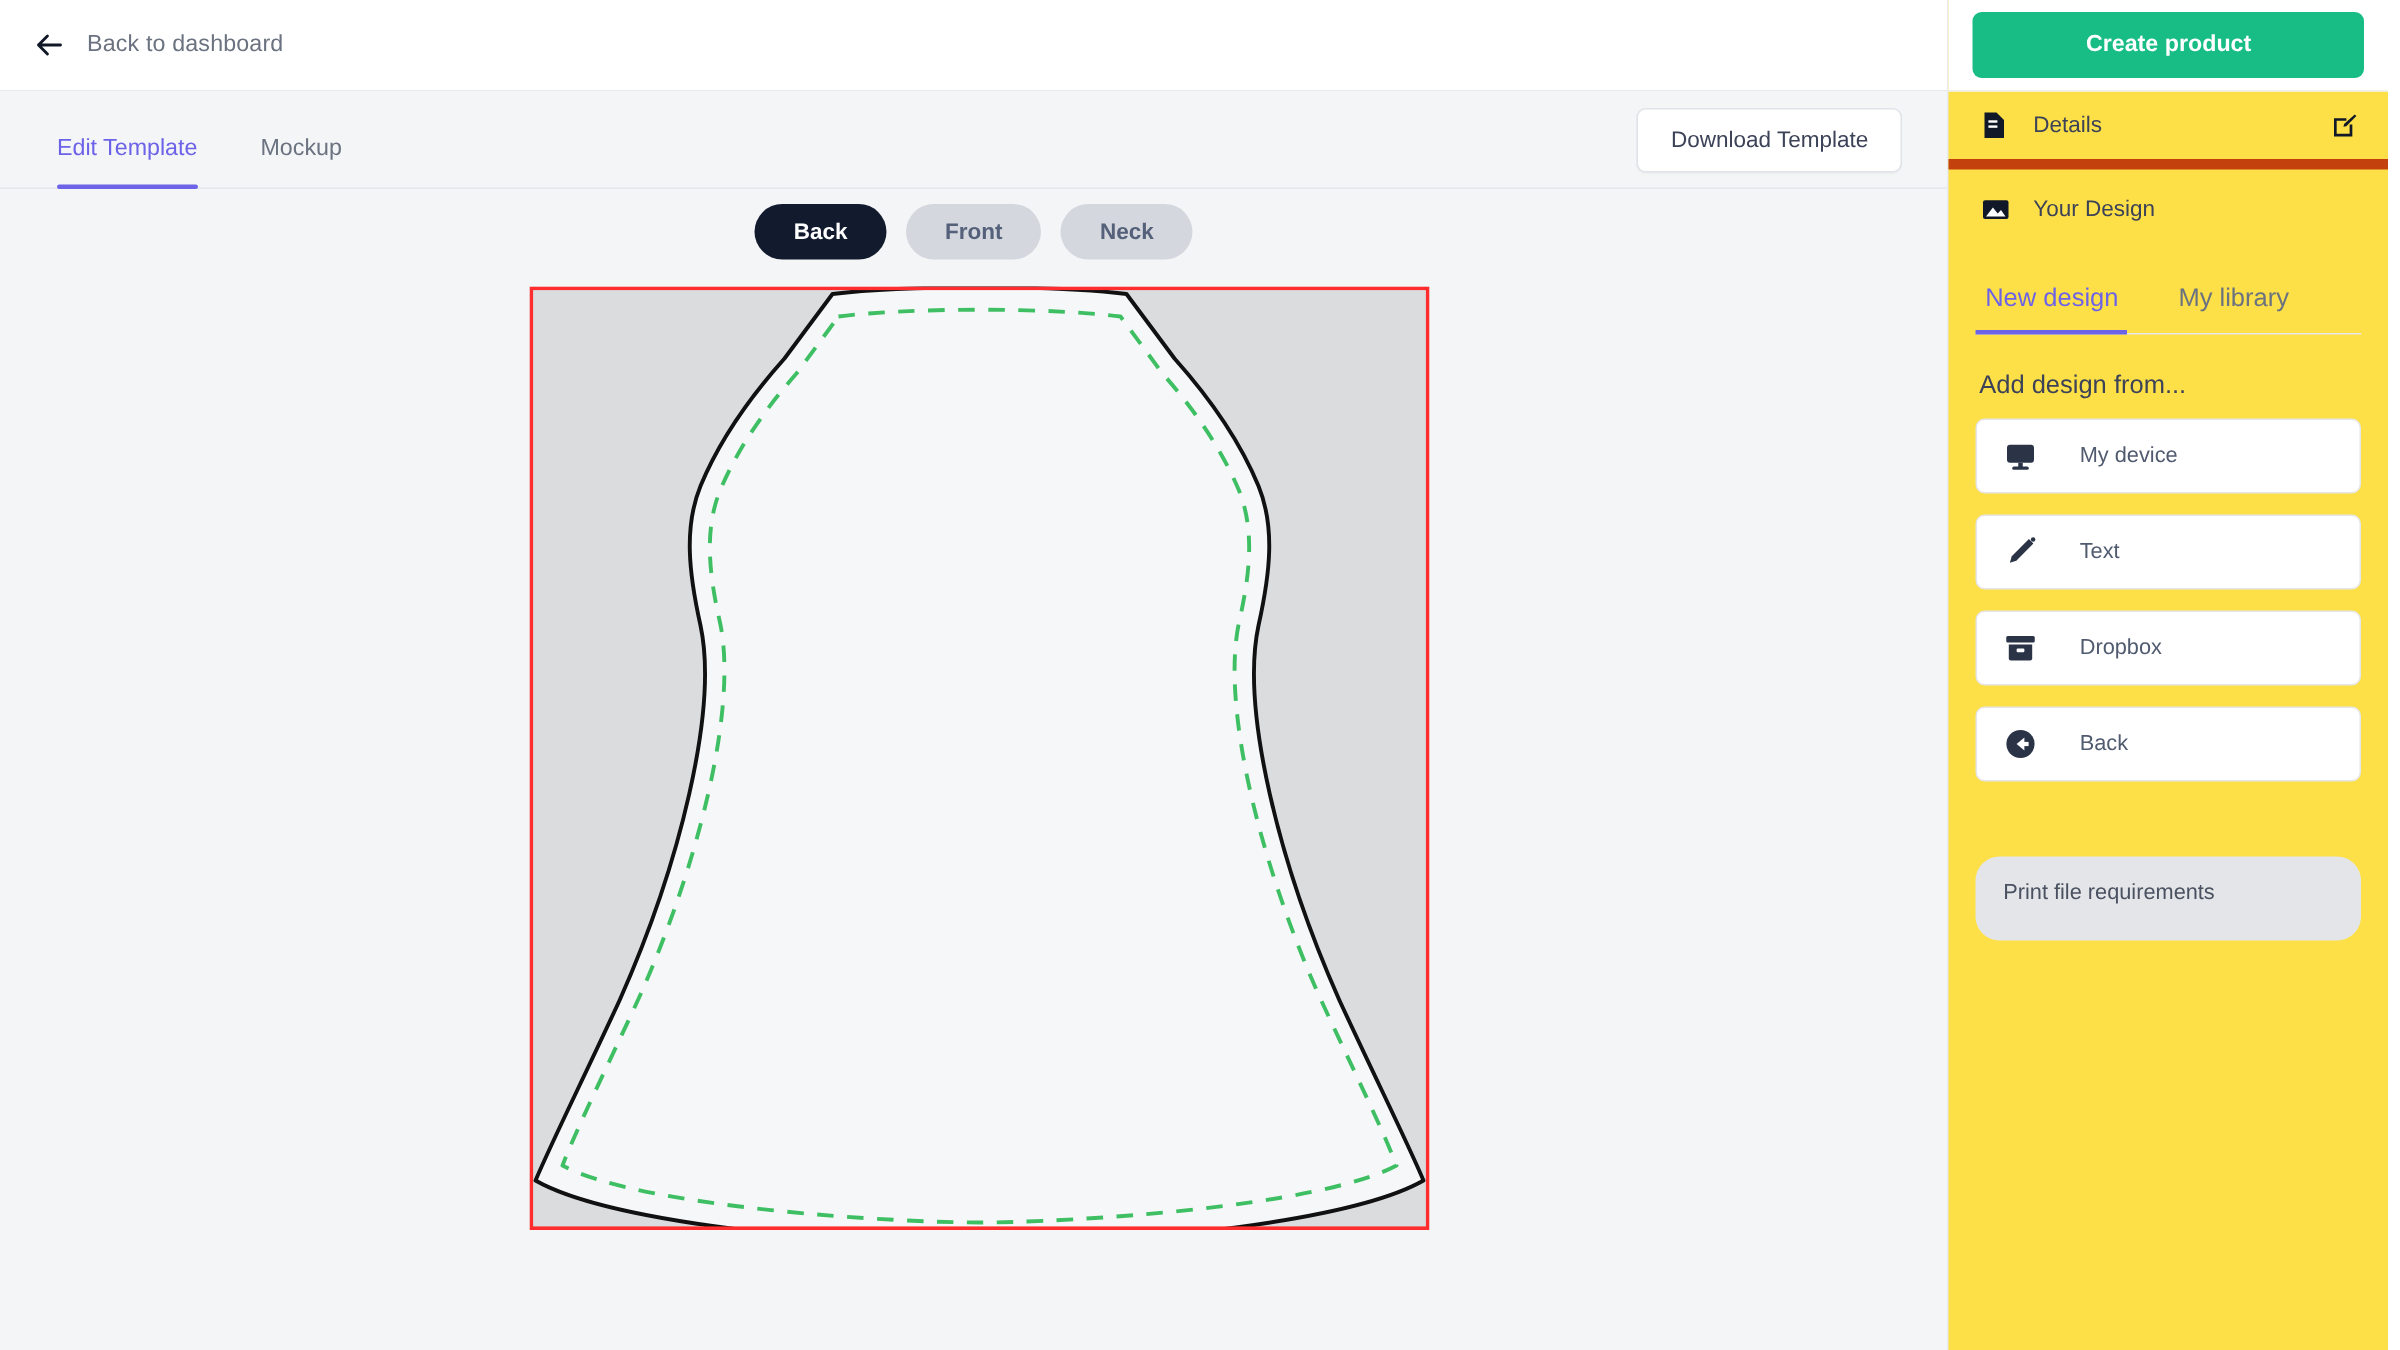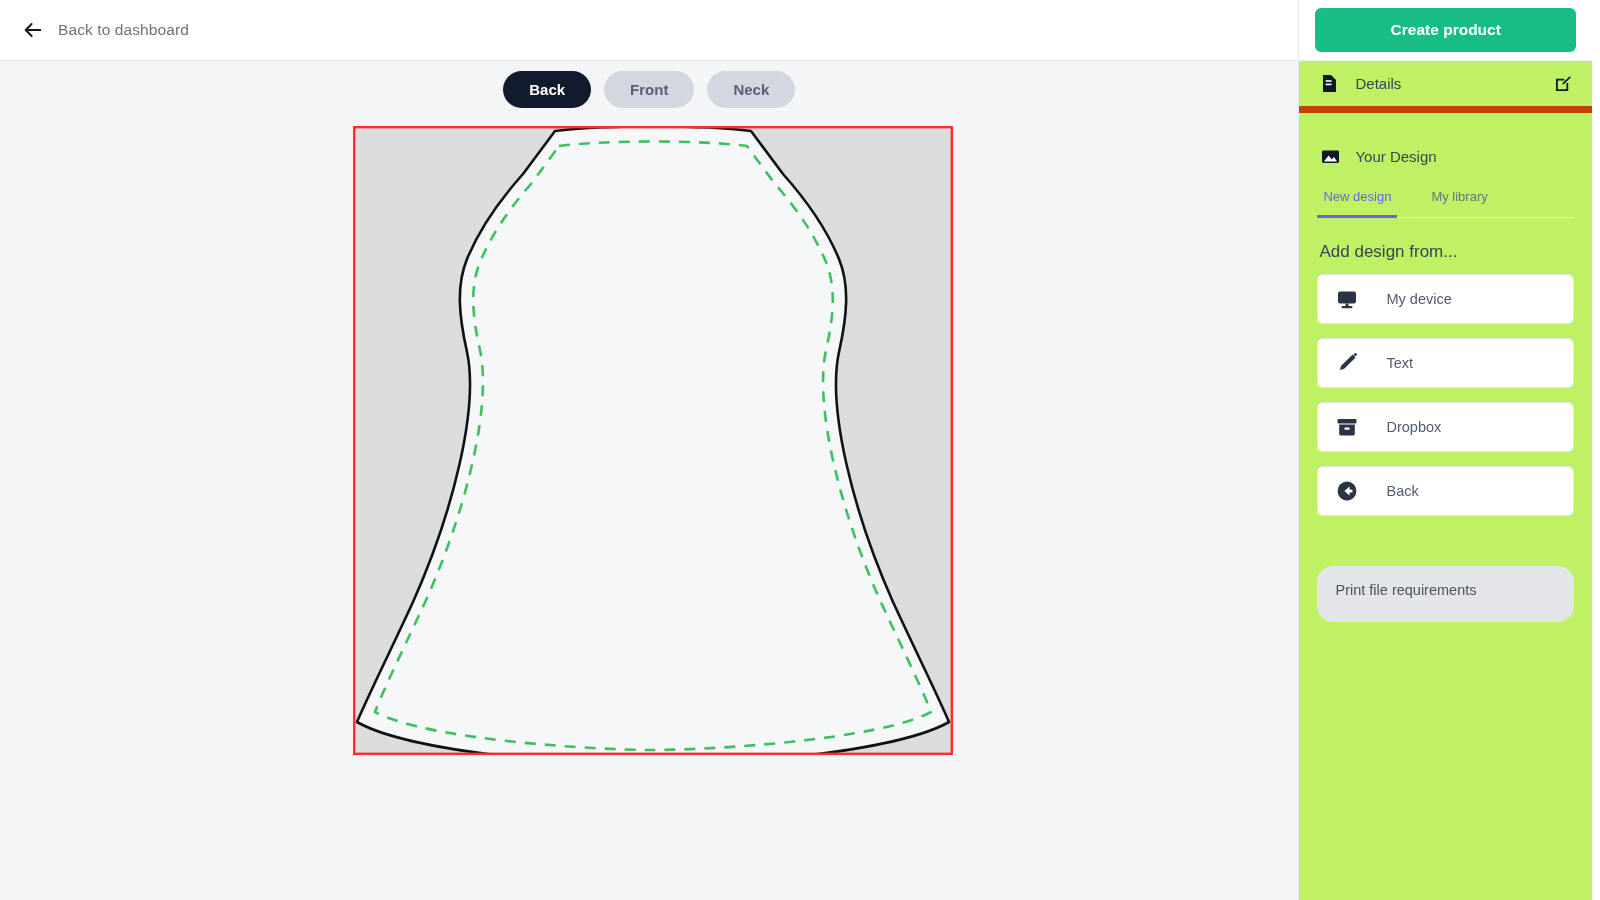--- a/index.html
+++ b/index.html
@@ -98,21 +98,21 @@
   .template-stage {
     position: absolute;
     left: 353px; top: 65px;
     width: 600px; height: 629px;
   }
   .template-stage svg { display: block; width: 100%; height: 100%; }
 
   
   .sidebar {
     width: 295px; height: 900px;
-    background: #bef264;
+    background: #fde047;
     border-left: 1px solid #e8eaed;
     display: flex; flex-direction: column;
   }
   .cp-wrap {
     height: 61px; min-height: 61px;
     display: flex; align-items: center; justify-content: center;
     background: #ffffff;
     border-bottom: 1px solid #eceef1;
     padding: 0 16px;
   }
@@ -140,21 +140,21 @@
   .design-panel { padding: 0 18px; }
   .subtabs {
     display: flex;
     border-bottom: 1px solid #e6e8ec;
     margin-top: 14px;
     gap: 36px;
     padding-left: 4px;
   }
   .subtab {
     position: relative;
-    font-size: 13px;
+    font-size: 17px;
     color: #6b7280;
     padding: 10px 2px 13px 2px;
     cursor: pointer;
   }
   .subtab.active { color: #6c63e8; }
   .subtab.active::after {
     content: ""; position: absolute;
     left: -4px; right: -4px; bottom: -1px; height: 3px;
     background: #6c63e8;
   }
@@ -199,20 +199,29 @@
 
     <div class="topbar">
       <div class="back-link">
         <svg class="back-arrow" viewBox="0 0 24 24">
           <path d="M4 12 H20 M4 12 L10.5 5.5 M4 12 L10.5 18.5" fill="none" stroke="#111827" stroke-width="2.1" stroke-linecap="round" stroke-linejoin="round"></path>
         </svg>
         <span class="back-label">Back to dashboard</span>
       </div>
     </div>
 
+    <div class="tabbar">
+      <div class="tabs">
+        <div class="tab active">Edit Template</div>
+        <div class="tab">Mockup</div>
+      </div>
+      <div class="dl-btn-wrap">
+        <button class="dl-btn">Download Template</button>
+      </div>
+    </div>
 
     <div class="canvas-area">
 
       <div class="view-pills">
         <button class="pill active">Back</button>
         <button class="pill">Front</button>
         <button class="pill">Neck</button>
       </div>
 
       <div class="template-stage">
@@ -272,21 +281,21 @@
         </svg>
       </span>
       <span class="acc-label">Details</span>
       <svg class="edit-icon" viewBox="0 0 20 20">
         <path d="M2.2 4.2 h9.2 v2 H4.2 v9.6 h9.6 v-7 h2 v9 H2.2 Z" fill="#111827"></path>
         <path d="M17.6 1.4 L18.8 2.6 L11.3 10.1 L9.2 10.6 L9.7 8.6 Z" fill="#111827"></path>
       </svg>
     </div>
 
 
-    <div class="acc-row" style="border-bottom:none;align-items:flex-end;">
+    <div class="acc-row" style="border-bottom:none;">
       <span class="acc-icon">
         <svg width="19" height="17" viewBox="0 0 19 17">
           <rect x="1" y="2.5" width="17" height="12.5" rx="1.4" fill="#111827"></rect>
           <path d="M3 13.4 L7.6 7.4 L10.8 11.4 L13 9 L16 13.4 Z" fill="#ffffff"></path>
         </svg>
       </span>
       <span class="acc-label">Your Design</span>
     </div>
 
     <div class="design-panel">

